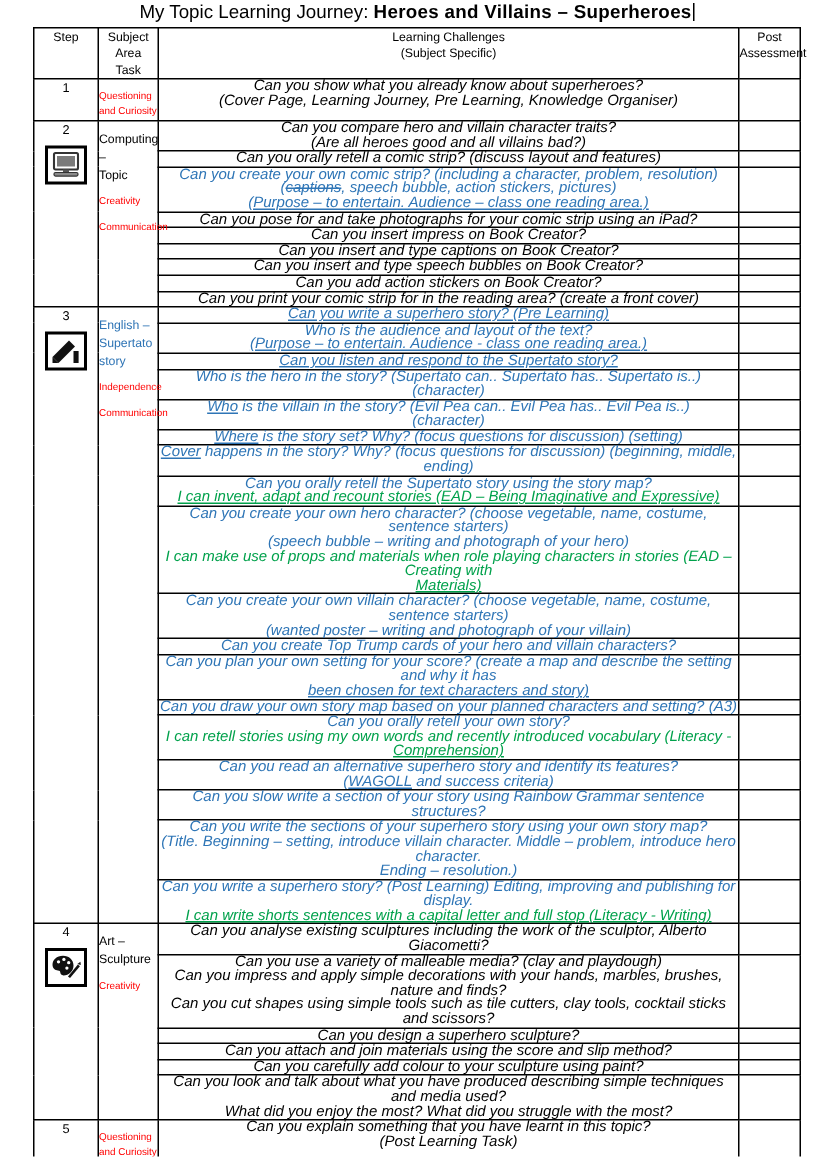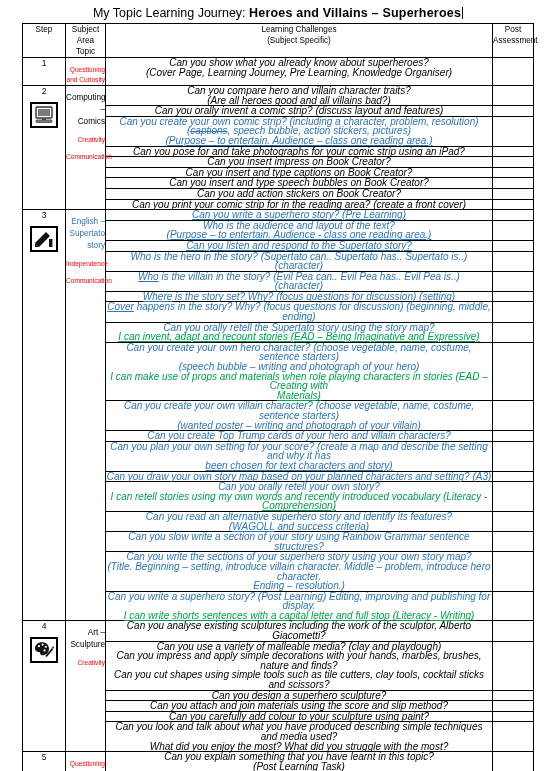--- a/index.html
+++ b/index.html
@@ -17,21 +17,21 @@
   #page {
     position: relative;
     width: 556px;
     height: 771px;
     box-sizing: border-box;
   }
   #doc-title {
     text-align: center;
     font-size: 12.5px;
     line-height: 15px;
-    padding-top: 6px;
+    padding-top: 1px;
     white-space: nowrap;
     font-family: "Liberation Sans", sans-serif;
   }
   #doc-title .bold {
     font-weight: bold;
     letter-spacing: 0.2px;
   }
   #doc-title .caret {
     display: inline-block;
     width: 1px;
@@ -85,21 +85,21 @@
     background: #ffffff;
     margin: 6px auto 0 auto;
     display: flex;
     align-items: center;
     justify-content: center;
     box-sizing: border-box;
   }
   .icon-box svg { display:block; }
 
   td.subj-cell {
-    text-align: right;
+    text-align: left;
     font-size: 8.2px;
     line-height: 12px;
     vertical-align: top;
     padding: 2px 1px;
   }
   .subj-name { display:block; color:#000; }
   .subj-name.blue { color:#2e74b5; }
   .skill {
     display:block;
     color:#ff0000;
@@ -149,21 +149,21 @@
         <col class="c-chal">
         <col class="c-post">
     </colgroup>
     <thead>
       <tr>
         <th class="hd">
           <span>Step</span>
         </th>
         <th class="hd">
           <span>Subject Area</span><br>
-          <span>Topic</span>
+          <span>Task</span>
         </th>
         <th class="hd">
           <span>Learning Challenges</span><br>
           <span>(Subject Specific)</span>
         </th>
         <th class="hd">
           <span>Post</span><br>
           <span>Assessment</span>
         </th>
       </tr>
@@ -190,33 +190,33 @@
                 <rect x="2" y="1" width="16" height="11" rx="1" fill="#fff" stroke="#333" stroke-width="1.4"></rect>
                 <rect x="4" y="3" width="12" height="7" fill="#7a7a7a"></rect>
                 <rect x="8" y="12" width="4" height="2" fill="#555"></rect>
                 <rect x="2" y="14" width="16" height="2.4" rx="1" fill="#8a8a8a" stroke="#333" stroke-width="0.8"></rect>
               </svg>
             </div>
           </td>
           <td class="subj-cell" rowspan="9">
             <div class="subj-spacer"></div>
             <span class="subj-name">Computing –</span>
-            <span class="subj-name">Comics</span>
+            <span class="subj-name">Topic</span>
             <span class="skill">Creativity</span>
             <span class="skill">Communication</span>
           </td>
           <td class="chal-cell">
             <span class="ln ">Can you compare hero and villain character traits?</span>
             <span class="ln ">(Are all heroes good and all villains bad?)</span>
           </td>
           <td class="post-cell"></td>
         </tr>
         <tr>
           <td class="chal-cell">
-            <span class="ln ">Can you orally invent a comic strip? (discuss layout and features)</span>
+            <span class="ln ">Can you orally retell a comic strip? (discuss layout and features)</span>
           </td>
           <td class="post-cell"></td>
         </tr>
         <tr>
           <td class="chal-cell">
             <span class="ln blue">Can you create your own comic strip? (including a character, problem, resolution)</span>
             <span class="ln blue">(<span class="strike">captions</span>, speech bubble, action stickers, pictures)</span>
             <span class="ln blue"><span class="u">(Purpose – to entertain. Audience – class one reading area.)</span></span>
           </td>
           <td class="post-cell"></td>

